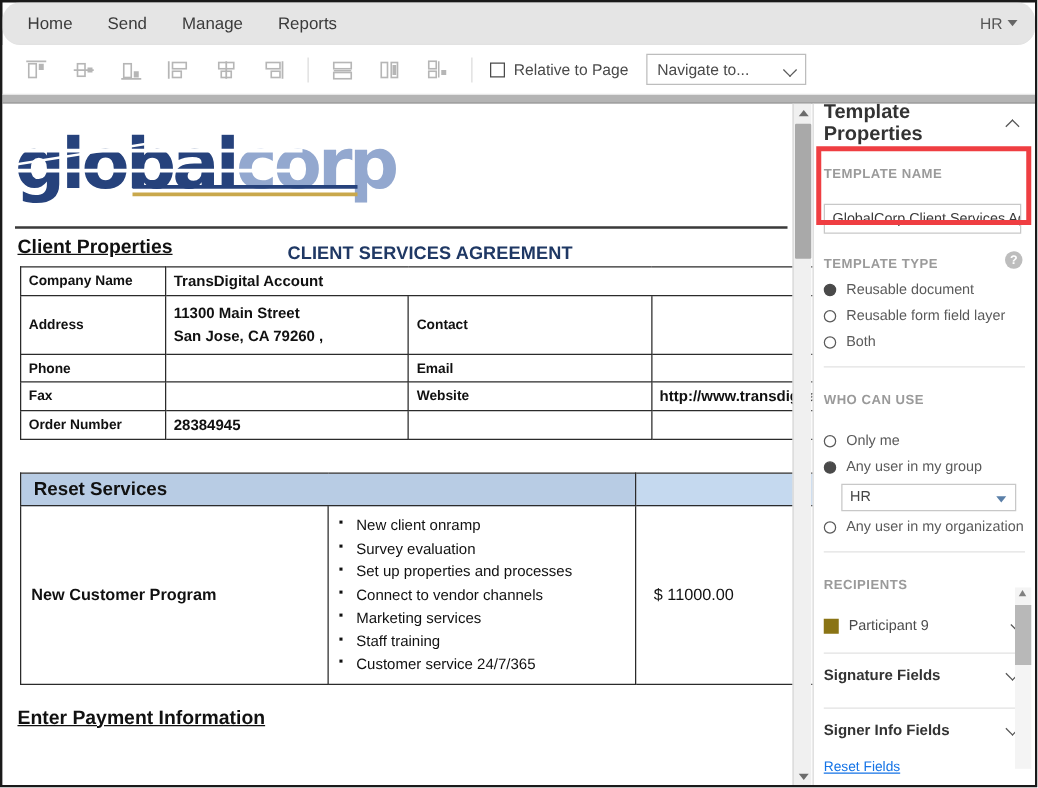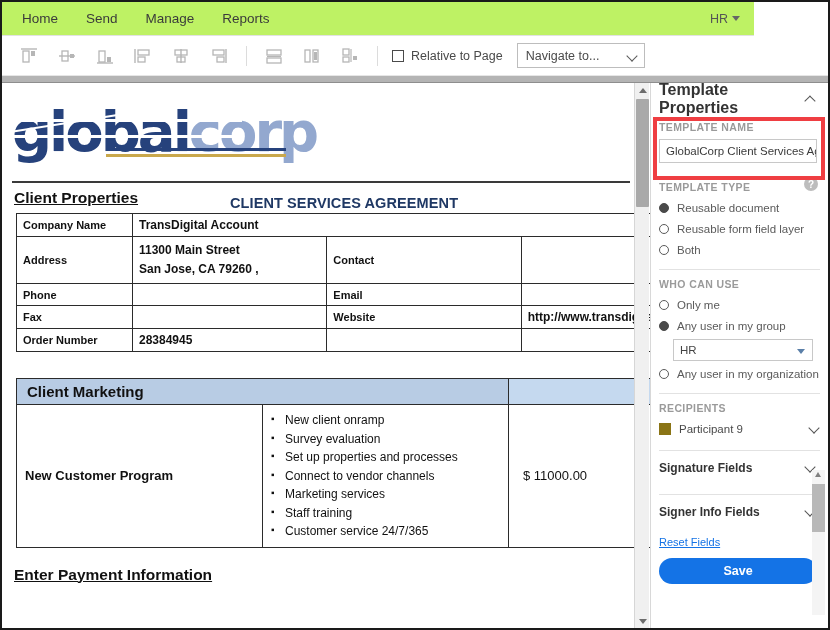--- a/index.html
+++ b/index.html
@@ -13,24 +13,24 @@
     position: relative;
     width: 830px; height: 630px;
     border: 2px solid #1a1a1a;
     background: #ffffff;
     overflow: hidden;
   }
 
   
   .menubar {
     position: absolute; top: 0; left: 0;
-    width: 752px; height: 34px;
-    background: #bef264;
+    width: 826px; height: 34px;
+    background: #e5e5e5;
     border-bottom: 1px solid #e2e2e2;
-    display: flex; align-items: center;
+    display: flex; align-items: center; border-radius: 14px;
   }
   .menubar .mitem {
     font-size: 13.5px; color: #3b3b3b;
     padding: 0 14px; line-height: 34px;
     cursor: pointer; white-space: nowrap;
   }
   .menubar .mitem:first-child { margin-left: 6px; }
   .menubar .spacer { flex: 1; }
   .user-menu {
     display: flex; align-items: center; gap: 4px;
@@ -278,21 +278,21 @@
 
   .hl-box {
     position: absolute; left: 3px; top: 34px;
     width: 172px; height: 63px;
     border: 4px solid #ef3e42;
     pointer-events: none; z-index: 20;
   }
 
   .rp-sub {
     font-size: 10.5px; color: #9a9a9a; font-weight: 700;
-    letter-spacing: .4px; padding: 0 8px; margin-top: 6px;
+    letter-spacing: .4px; padding: 12px 8px; margin-top: 6px;
   }
   .rp-sub-row {
     display: flex; align-items: center; justify-content: space-between;
     padding: 0 10px 0 8px; margin-top: 12px;
   }
   .help-ico {
     width: 14px; height: 14px; border-radius: 50%;
     background: #bdbdbd; color: #fff; font-size: 10px;
     font-weight: 700; display: flex; align-items: center;
     justify-content: center; cursor: pointer;
@@ -521,21 +521,21 @@
           <td class="val">28384945</td>
           <td class="lbl" style="width:62px"></td>
           <td class="val"></td>
         </tr>
       </tbody>
         </table>
 
       <table class="csvc">
         <tbody>
             <tr>
-          <td class="csvc-hdr" colspan="2" style="width:492px">Client Marketing</td>
+          <td class="csvc-hdr" colspan="2" style="width:492px">Reset Services</td>
           <td class="csvc-hdr-inv">Investment</td>
         </tr>
         <tr>
           <td class="prog-name">New Customer Program</td>
           <td>
             <ul class="svc-list">
               <li>New client onramp</li>
               <li>Survey evaluation</li>
               <li>Set up properties and processes</li>
               <li>Connect to vendor channels</li>

